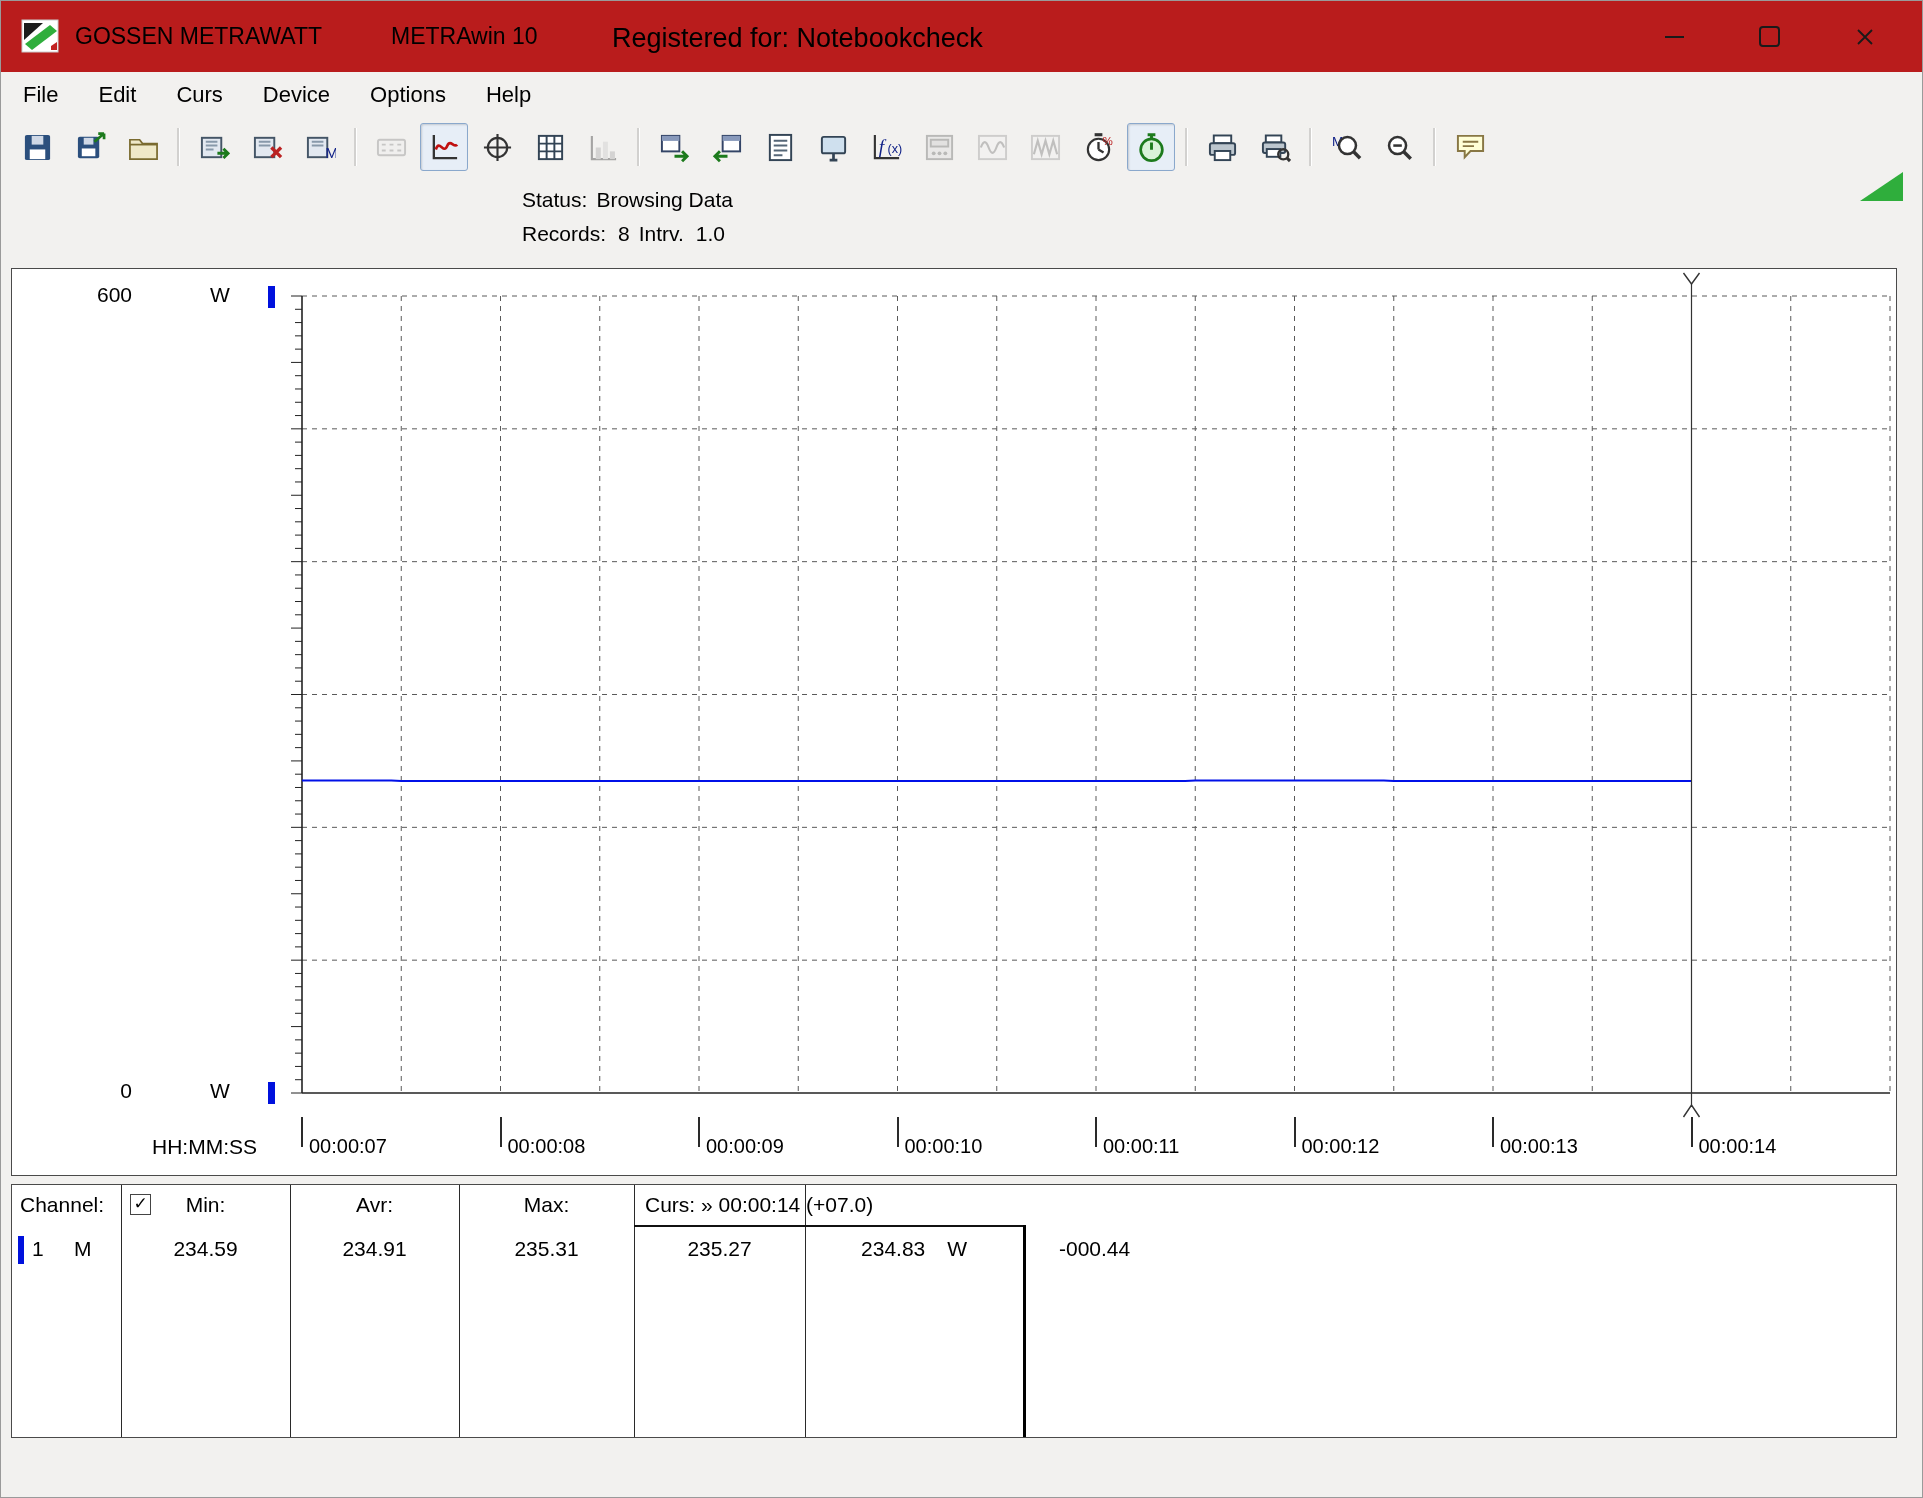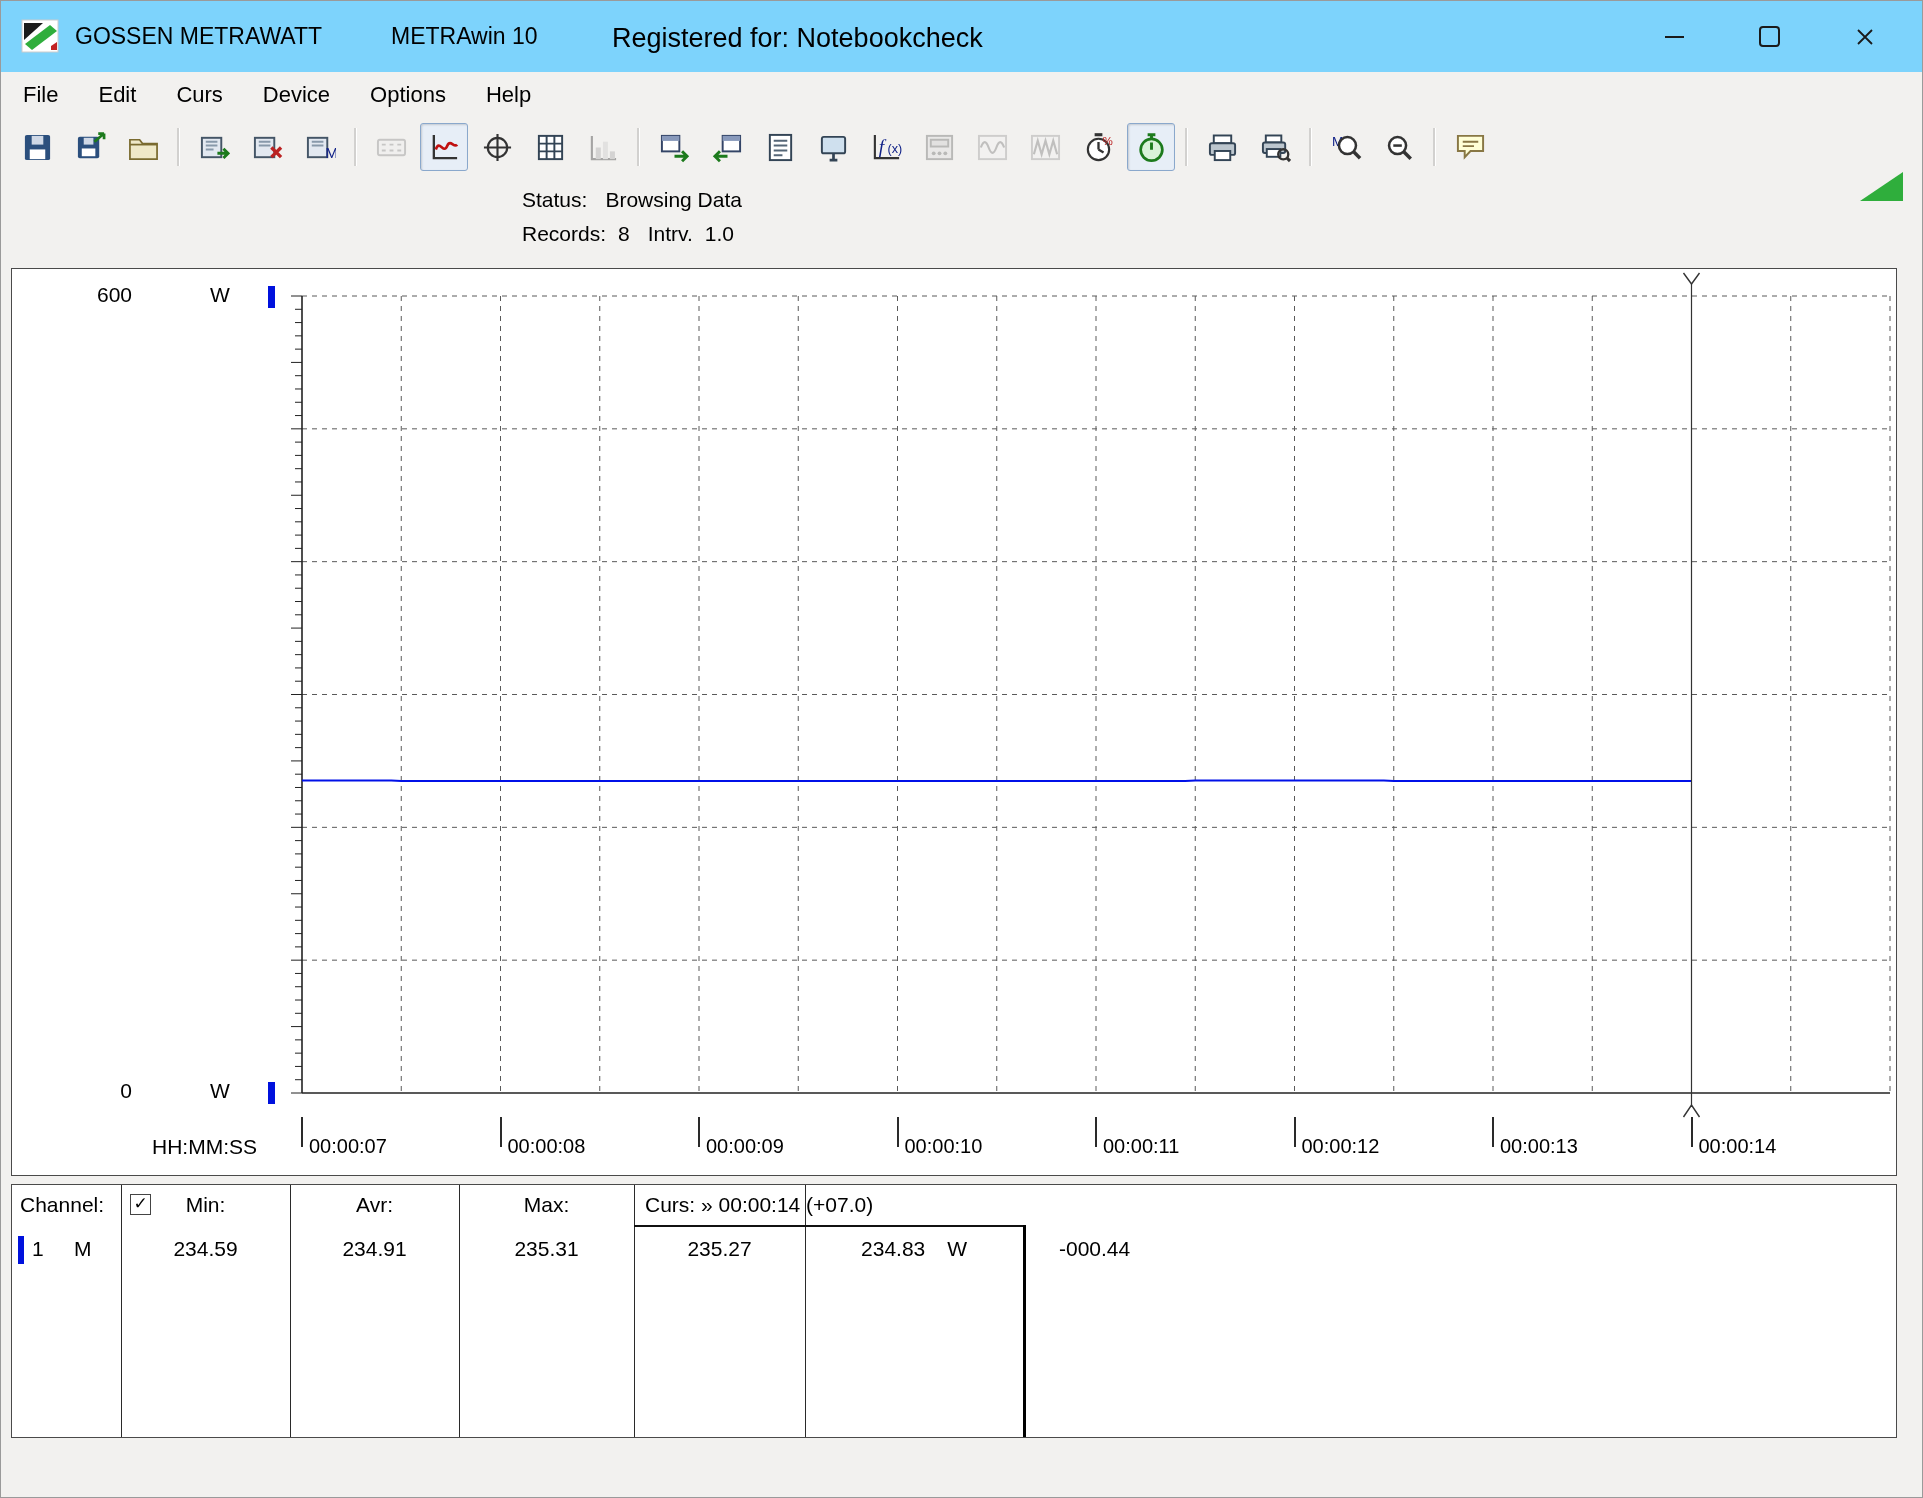--- a/index.html
+++ b/index.html
@@ -6,21 +6,21 @@
   body{
     width:1923px;height:1498px;overflow:hidden;
     background:#e9e8e6;
     font-family:"Liberation Sans","DejaVu Sans",sans-serif;
     color:#000;
     -webkit-font-smoothing:antialiased;
   }
   .window{position:absolute;inset:0;background:#f2f1ef;border:1px solid #9a9a9a;box-sizing:border-box;}
 
   
-  .titlebar{position:absolute;left:0;top:0;right:0;height:71px;background:#7dd3fc;}
+  .titlebar{position:absolute;left:0;top:0;right:0;height:71px;background:#b91c1c;}
   .logo{position:absolute;left:20px;top:15px;width:40px;height:40px;}
   .brand{position:absolute;left:74px;top:22px;font-size:23px;}
   .appname{position:absolute;left:390px;top:22px;font-size:23px;}
   .registration{position:absolute;left:611px;top:22px;font-size:27px;}
   .winbtns{position:absolute;right:10px;top:0;height:71px;display:flex;}
   .wbtn{width:95px;height:71px;display:flex;align-items:center;justify-content:center;}
   .ic-min{width:19px;height:0;border-bottom:2.4px solid #1a1a1a;}
   .ic-max{width:17px;height:17px;border:2px solid #1a1a1a;border-radius:4px;}
   .ic-close{width:20px;height:20px;}
 
@@ -34,21 +34,21 @@
   .tbtn svg{width:31px;height:31px;}
   .tbtn.active{border:1px solid #8aa8cc;background:#e7eef7;box-shadow:inset 1px 1px 2px rgba(0,0,0,.15);}
   .tbtn.disabled{opacity:.40;filter:grayscale(1);}
   .tsep{width:2px;height:38px;background:#d2d1cf;border-right:1px solid #ffffff;margin:0 10px 0 5px;}
   .green-tri{position:absolute;right:19px;top:171px;width:0;height:0;border-bottom:29px solid #2fae3c;border-left:43px solid transparent;}
 
   
   .si-left{position:absolute;left:16px;top:182px;font-size:21px;line-height:34px;}
   .si-mid{position:absolute;left:521px;top:182px;font-size:21px;line-height:34px;}
   .si-val{margin-left:12px;}
-  .si-val2{margin-left:18px;}
+  .si-val2{margin-left:9px;}
 
   
   .chartbox{position:absolute;left:10px;top:267px;width:1886px;height:908px;background:#fff;border:1px solid #4a4a4a;box-sizing:border-box;}
   #chart-svg{position:absolute;left:0;top:0;}
   .ylab{position:absolute;font-size:21px;}
   .ylab-val{left:56px;width:64px;text-align:right;}
   .yhandle{position:absolute;left:256px;width:7px;height:22px;background:#0011dd;}
   .xlab{position:absolute;font-size:20px;white-space:nowrap;}
   .xbar{position:absolute;width:2px;height:30px;background:#2a2a2a;}
   .hhmmss{position:absolute;left:140px;top:866px;font-size:21px;}

